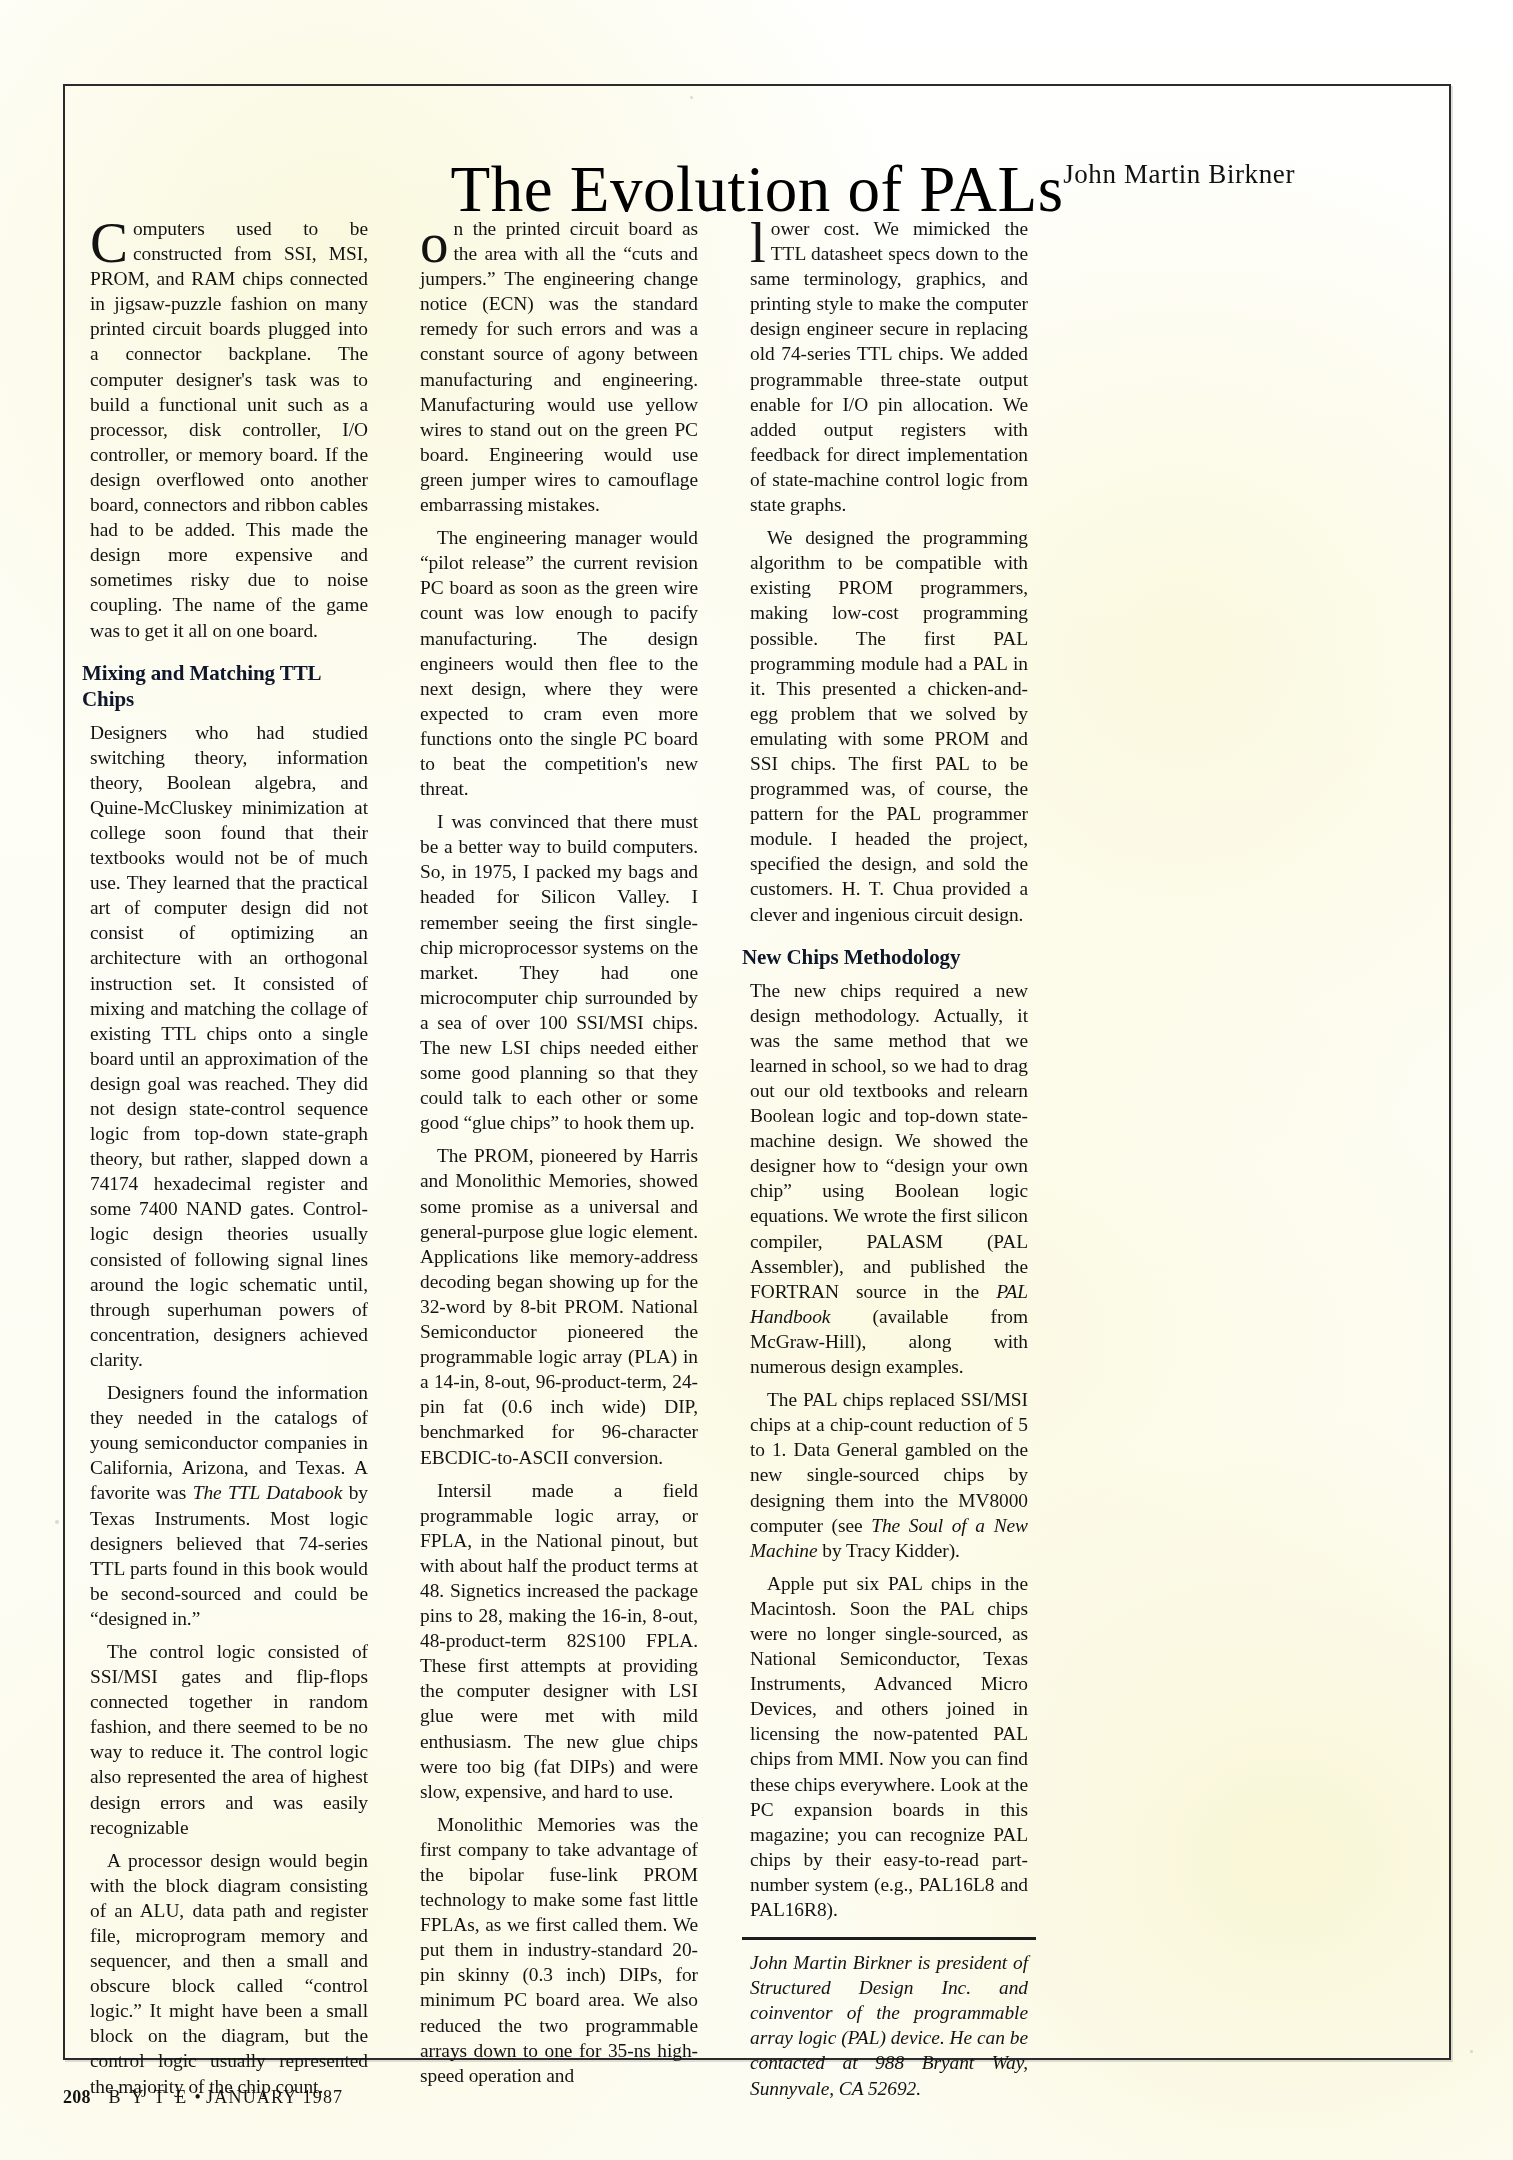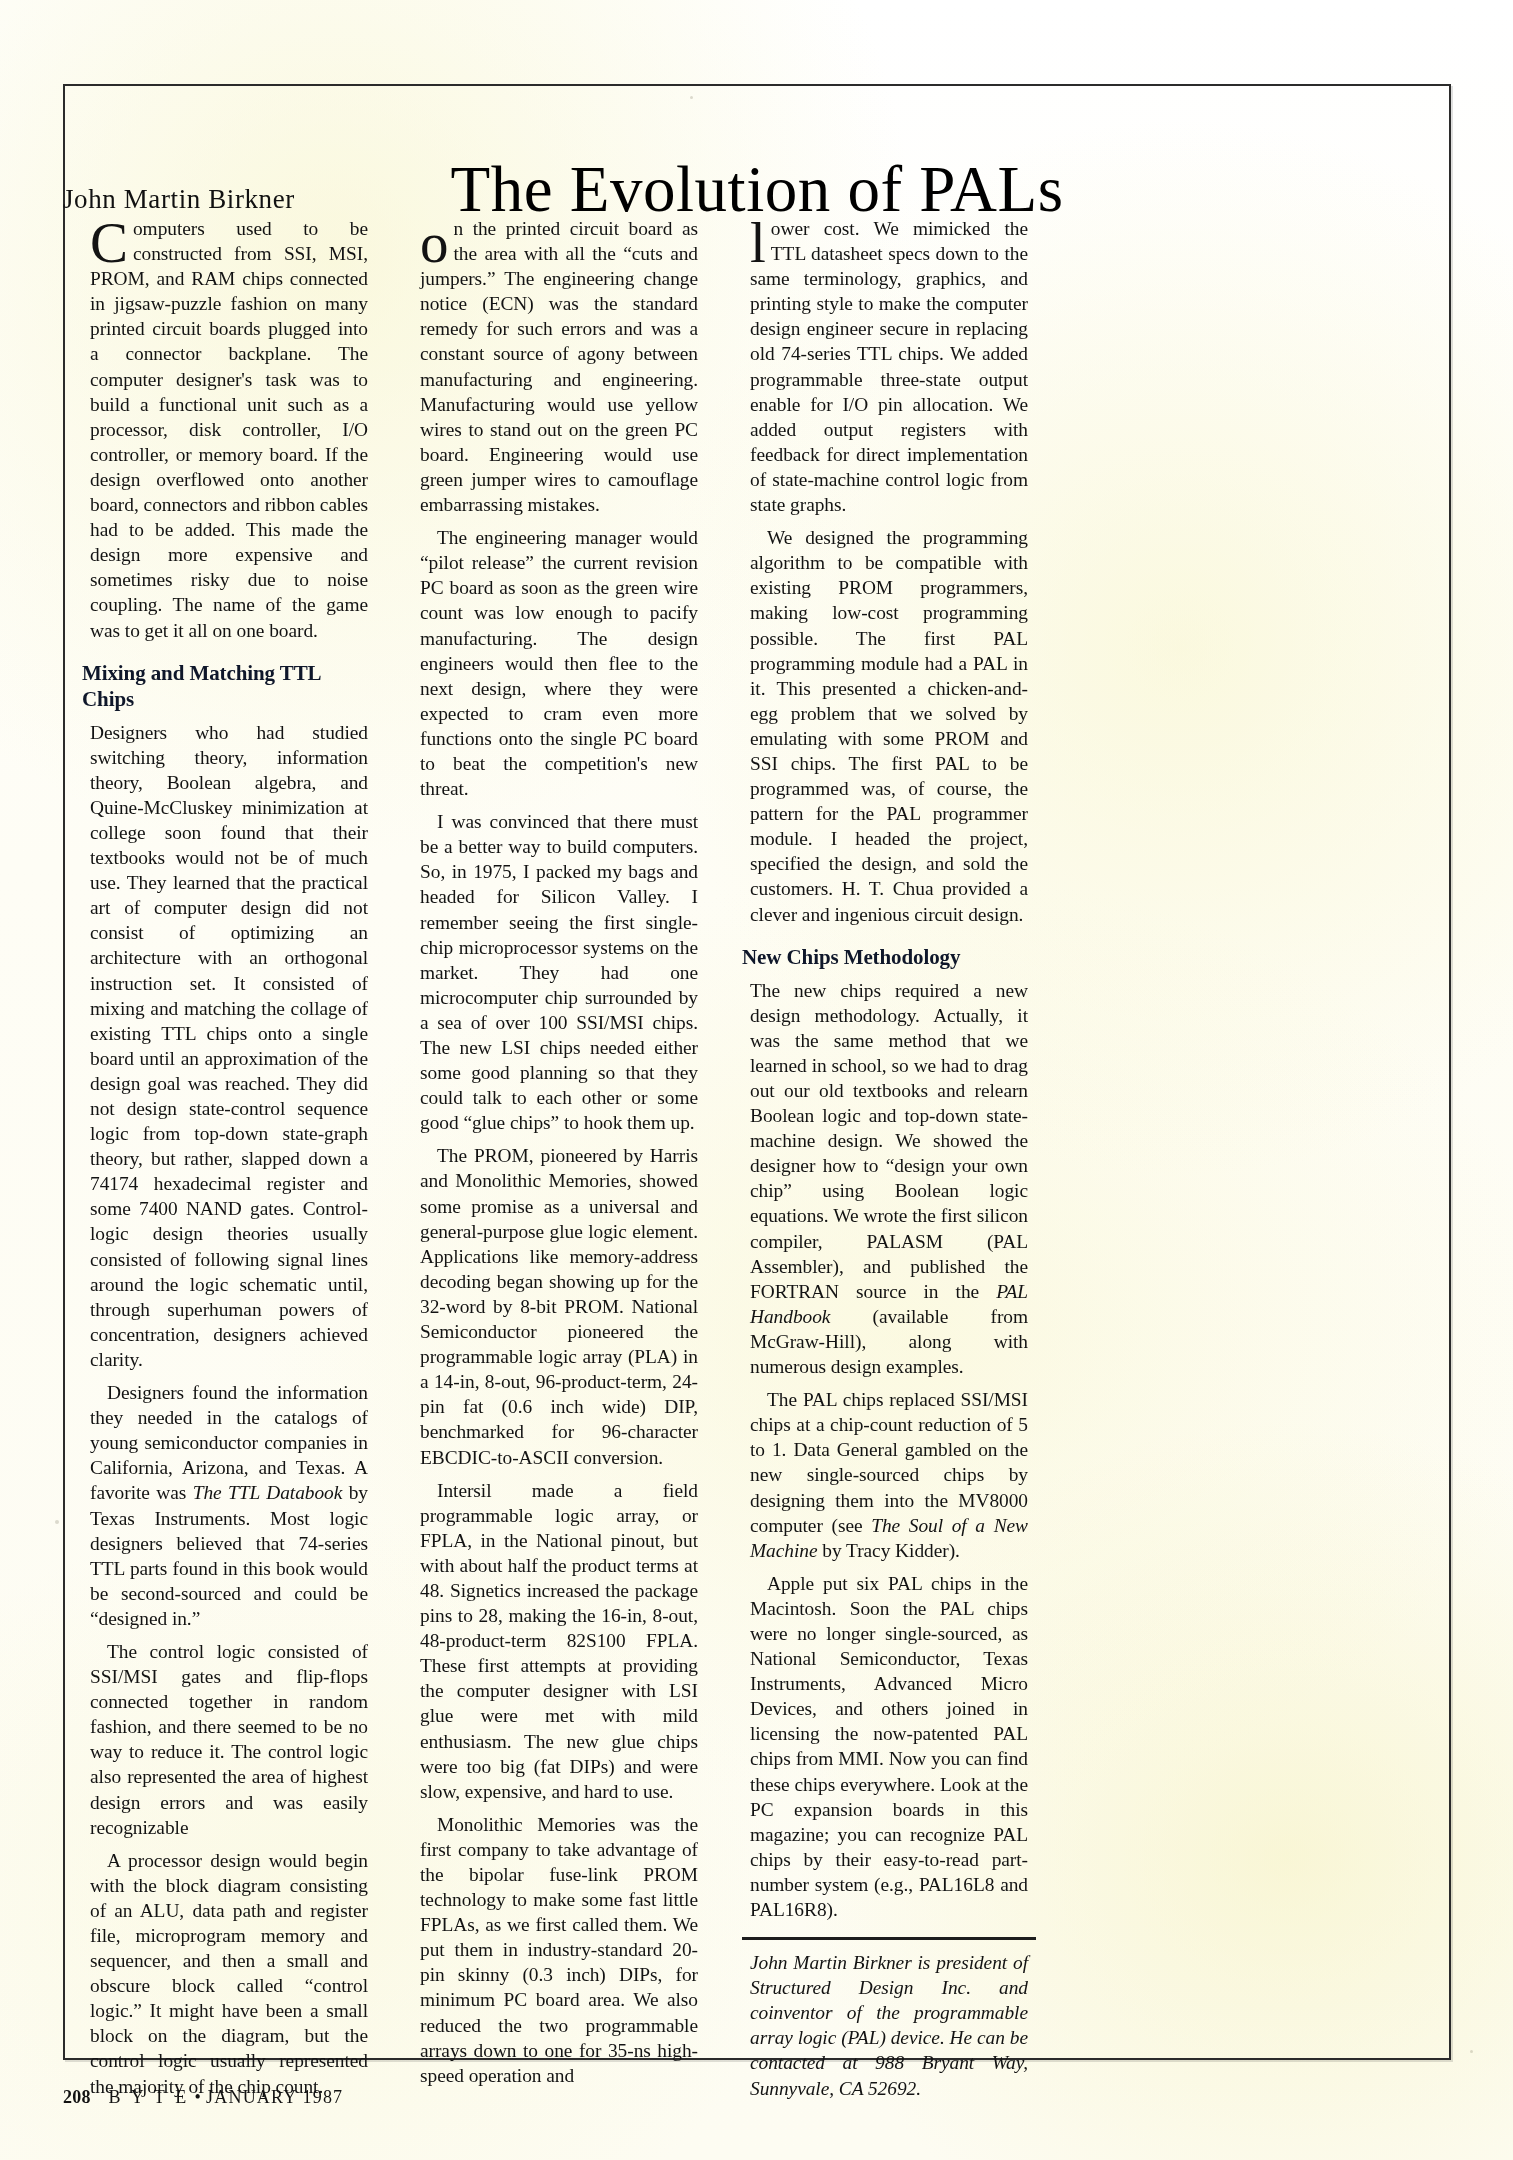--- a/index.html
+++ b/index.html
@@ -57,23 +57,23 @@
     text-align: center;
     font-size: 65px;
     font-weight: normal;
     letter-spacing: 0.5px;
     color: #000;
   }
 
   .byline {
     position: absolute;
     left: 63px;
-    top: 184px;
+    top: 159px;
     width: 1232px;
-    text-align: left;
+    text-align: right;
     font-size: 27px;
     letter-spacing: 0.6px;
     color: #111;
   }
 
   
   .columns {
     position: absolute;
     left: 82px;
     top: 208px;

